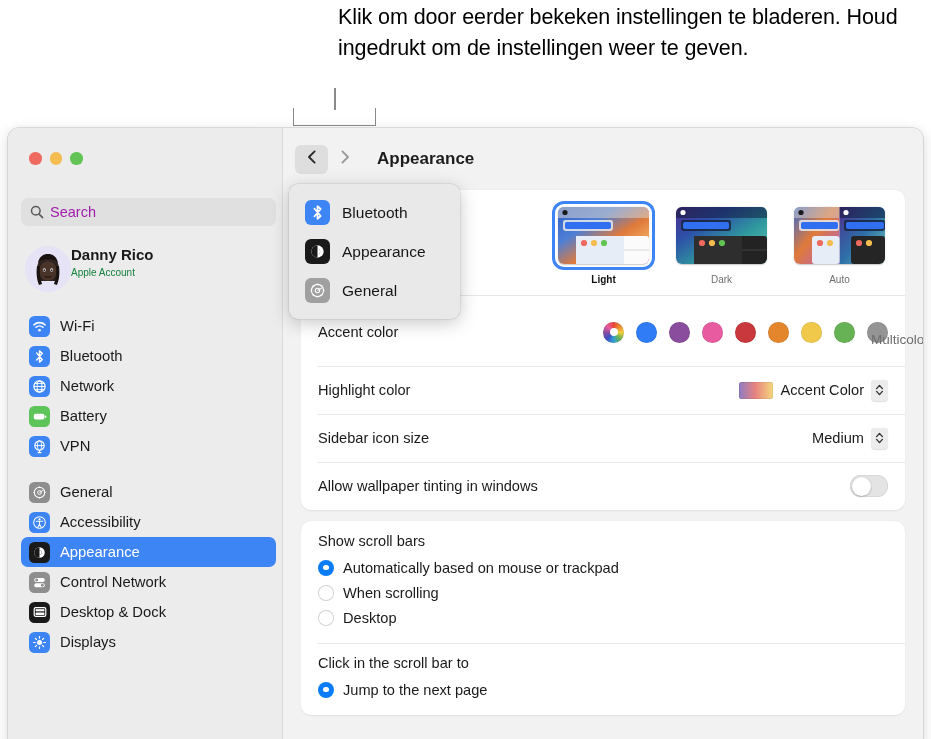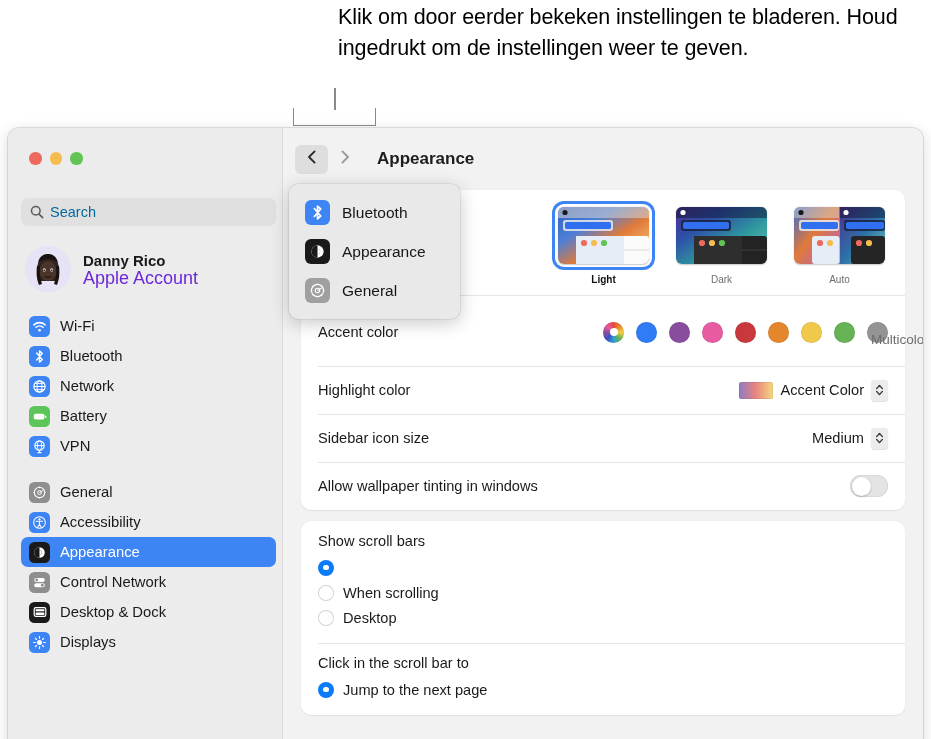--- a/index.html
+++ b/index.html
@@ -68,34 +68,34 @@
   .search-field {
     position: absolute; left: 13px; top: 70px;
     width: 255px; height: 28px;
     background: #e0e0e0;
     border-radius: 7px;
     display: flex; align-items: center;
     box-sizing: border-box;
     padding: 0 9px;
   }
   .search-icon { flex: 0 0 auto; margin-right: 6px; display:flex; }
-  .search-ph { font-size: 14.5px; color: #0369a1; }
+  .search-ph { font-size: 14.5px; color: #a21caf; }
 
   .account {
     position: absolute; left: 17px; top: 118px;
-    display: flex; align-items: center; gap: 12px;
+    display: flex; 
   }
   .avatar {
     width: 46px; height: 46px; border-radius: 50%;
     background: #e3e0f5;
     overflow: hidden; position: relative;
     flex: 0 0 46px;
   }
   .acct-name { font-size: 15px; font-weight: bold; color: #1a1a1a; line-height: 18px; }
-  .acct-sub { font-size: 18px; color: #6d28d9; line-height: 17px; }
+  .acct-sub { font-size: 10px; color: #15803d; line-height: 17px; }
 
   .nav { position: absolute; left: 13px; top: 183px; width: 255px; }
   .nav-group { margin-bottom: 16px; text-align: center; }
   .nav-item {
     display: flex; align-items: center;
     height: 30px; border-radius: 7px;
     padding: 0 8px; box-sizing: border-box;
     gap: 10px;
   }
   .nav-item.selected { background: #3d84f5; }
@@ -632,20 +632,21 @@
         </div>
       </div>
 
       <div class="panel">
 
         <div class="sect">
           <div class="sect-title">Show scroll bars</div>
 
           <div class="radio-row">
             <span class="radio on"></span>
+            <span class="radio-label">Automatically based on mouse or trackpad</span>
           </div>
           <div class="radio-row">
             <span class="radio"></span>
             <span class="radio-label">When scrolling</span>
           </div>
           <div class="radio-row">
             <span class="radio"></span>
             <span class="radio-label">Desktop</span>
           </div>
         </div>

